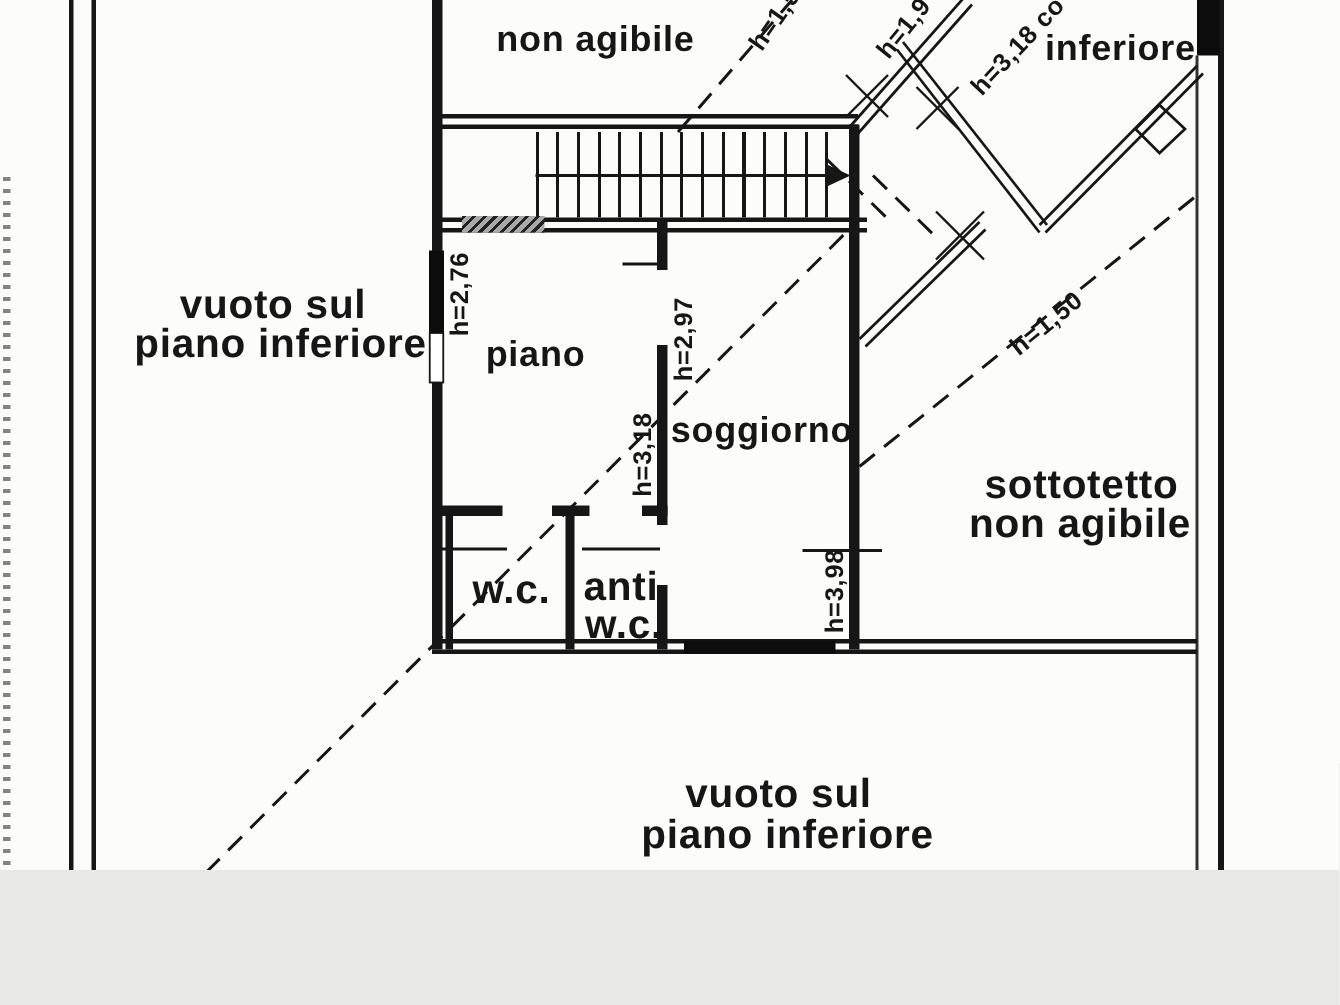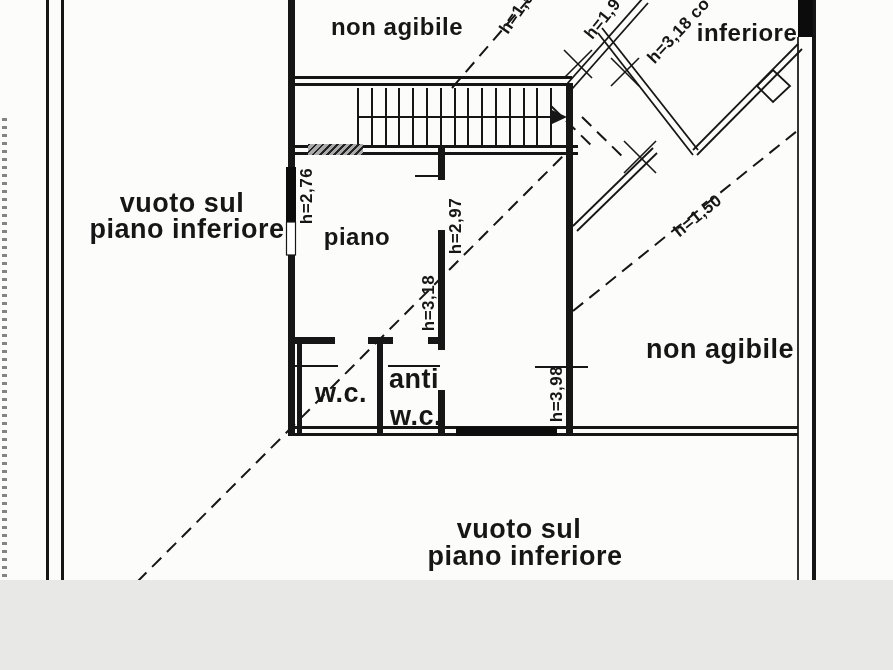--- a/index.html
+++ b/index.html
@@ -117,23 +117,25 @@
     </g>
   </svg>
 
   <div class="steps"></div>
   <div class="hatch"></div>
   <div class="margin-noise"></div>
 
   <div class="lbl big" style="left:397px;top:27px">non agibile</div>
   <div class="lbl big" style="left:747px;top:33px">inferiore</div>
   <div class="lbl big" style="left:357px;top:237px">piano</div>
+  <div class="lbl big" style="left:508px;top:288px">soggiorno</div>
   <div class="lbl" style="left:341px;top:394px">w.c.</div>
-  <div class="lbl" style="left:414px;top:380px">anti</div>
+  <div class="lbl" style="left:414px;top:392px">anti</div>
   <div class="lbl" style="left:416px;top:417px">w.c.</div>
+  <div class="lbl" style="left:721px;top:324px">sottotetto</div>
   <div class="lbl" style="left:720px;top:350px">non agibile</div>
   <div class="lbl" style="left:182px;top:204px">vuoto sul</div>
   <div class="lbl" style="left:187px;top:230px">piano inferiore</div>
   <div class="lbl" style="left:519px;top:530px">vuoto sul</div>
   <div class="lbl" style="left:525px;top:557px">piano inferiore</div>
 
   <div class="dim" style="left:307px;top:196px">h=2,76</div>
   <div class="dim" style="left:429px;top:303px">h=3,18</div>
   <div class="dim" style="left:456px;top:226px">h=2,97</div>
   <div class="dim" style="left:557px;top:394px">h=3,98</div>

